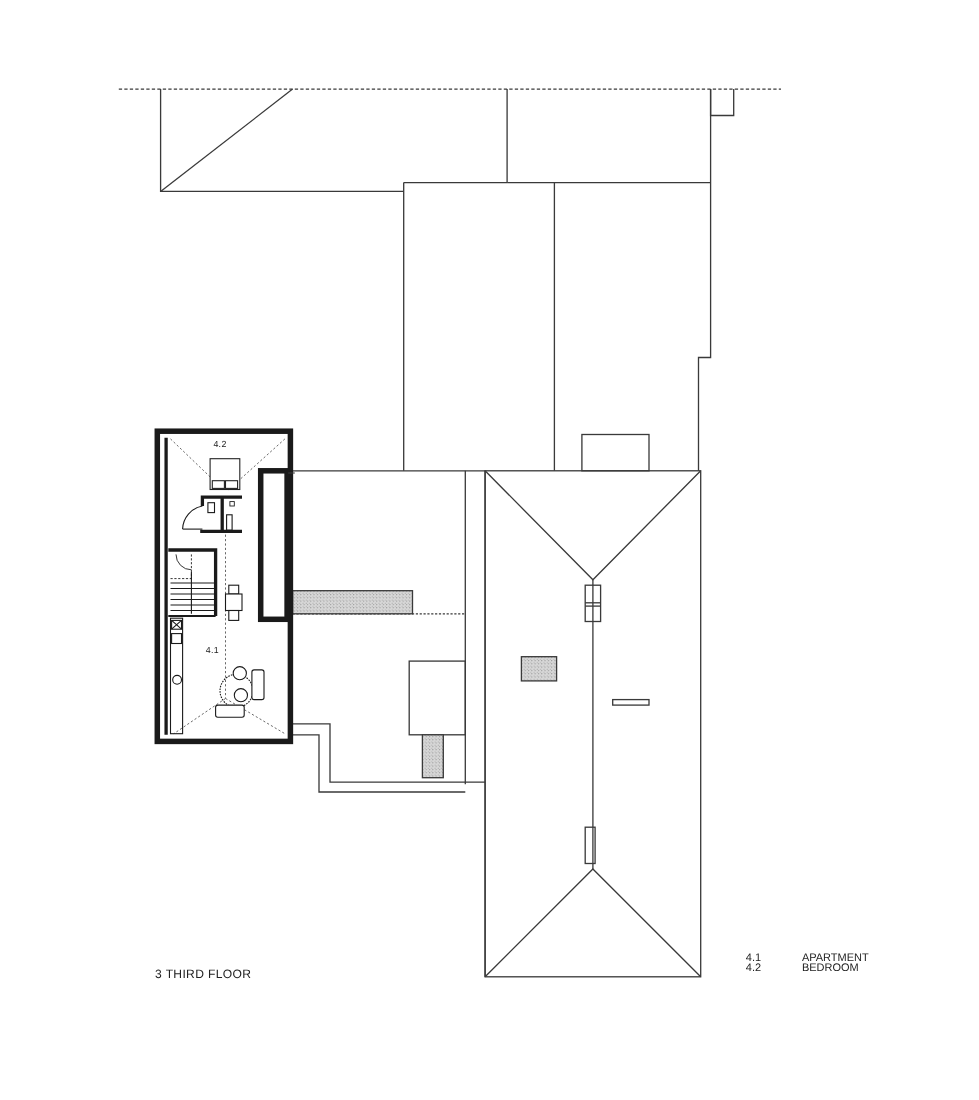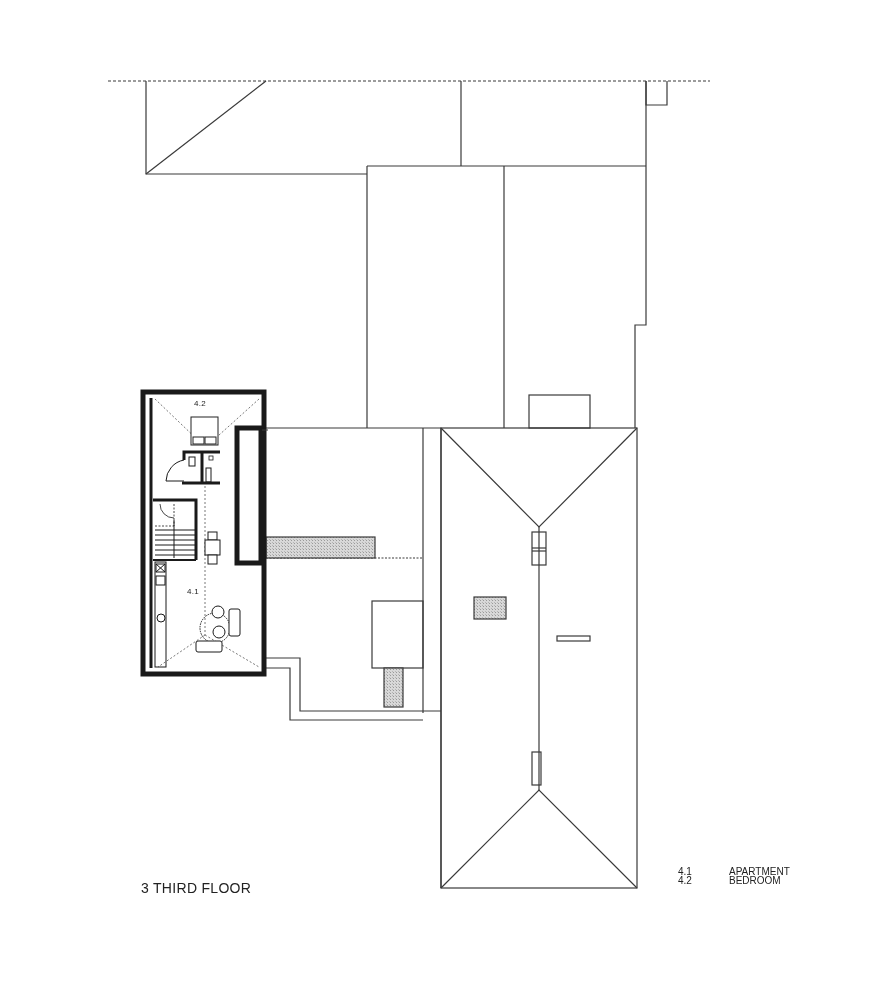--- a/index.html
+++ b/index.html
@@ -1,20 +1,20 @@
 <!DOCTYPE html>
 <html><head>
   <meta charset="utf-8">
   <style>
     html, body { margin: 0; padding: 0; background: #ffffff; }
     body { width: 890px; height: 1000px; position: relative; overflow: hidden;
            font-family: "Liberation Sans", sans-serif; }
     #plan { position: absolute; left: 0; top: 0; }
     .lbl { position: absolute; font-family: "Liberation Sans", sans-serif;
-           font-size: 14px; color: #222; letter-spacing: 0.3px; white-space: nowrap; }
+           font-size: 11px; color: #222; letter-spacing: 0.3px; white-space: nowrap; }
     .legend { position: absolute; left: 678px; top: 867px; font-size: 10px; color: #222;
               line-height: 9px; font-family: "Liberation Sans", sans-serif; }
     .legend-row { display: flex; }
     .legend-num { width: 51px; }
   </style>
 </head>
 <body>
 
 <svg id="plan" width="890" height="1000" viewBox="0 0 890 1000" xmlns="http://www.w3.org/2000/svg">
   <defs>

